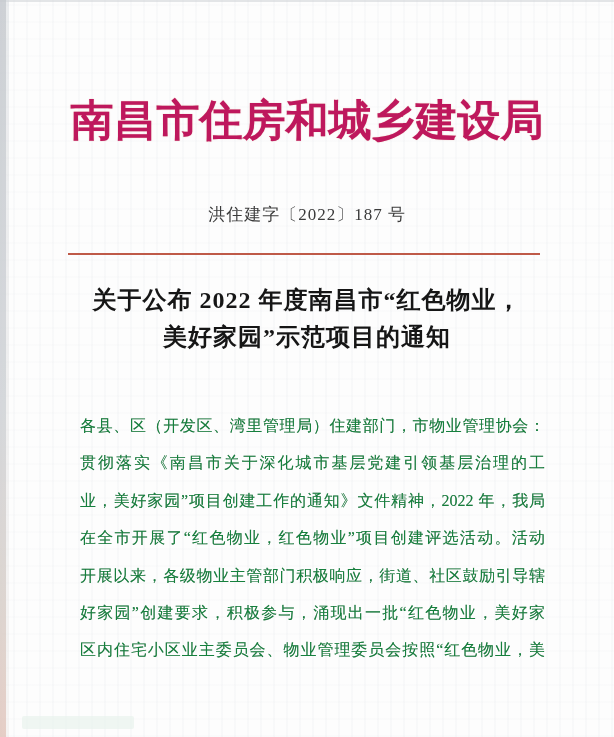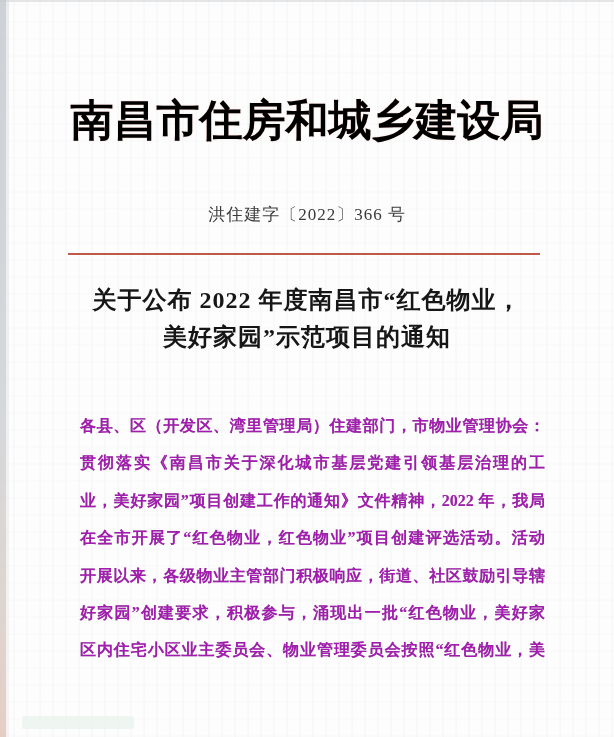--- a/index.html
+++ b/index.html
@@ -74,32 +74,32 @@
 </style>
 </head>
 <body>
 
 <div class="page">
 
   <div class="scan-edge-top"></div>
   <div class="scan-edge-left"></div>
   <div class="scan-smudge"></div>
 
-  <h1 class="agency" style="color: #000000;">南昌市住房和城乡建设局</h1>
+  <h1 class="agency" style="color: #be185d;">南昌市住房和城乡建设局</h1>
 
-  <div class="docno" style="color: rgb(59, 59, 59);">洪住建字〔2022〕366 号</div>
+  <div class="docno" style="color: rgb(59, 59, 59);">洪住建字〔2022〕187 号</div>
 
   <div class="rule" style="background: rgb(191, 90, 72);"></div>
 
   <div class="title" style="color: rgb(22, 22, 22);">
     <div>关于公布 2022 年度南昌市“红色物业，</div>
     <div>美好家园”示范项目的通知</div>
   </div>
 
-  <div class="content" style="color: #a21caf; font-weight: bold;">
+  <div class="content" style="color: #15803d;">
     <div class="jline">各县、区（开发区、湾里管理局）住建部门，市物业管理协会：</div>
     <div class="jline">贯彻落实《南昌市关于深化城市基层党建引领基层治理的工</div>
     <div class="jline">业，美好家园”项目创建工作的通知》文件精神，2022 年，我局</div>
     <div class="jline">在全市开展了“红色物业，红色物业”项目创建评选活动。活动</div>
     <div class="jline">开展以来，各级物业主管部门积极响应，街道、社区鼓励引导辖</div>
     <div class="jline">好家园”创建要求，积极参与，涌现出一批“红色物业，美好家</div>
     <div class="jline">区内住宅小区业主委员会、物业管理委员会按照“红色物业，美</div>
   </div>
 
 </div>

